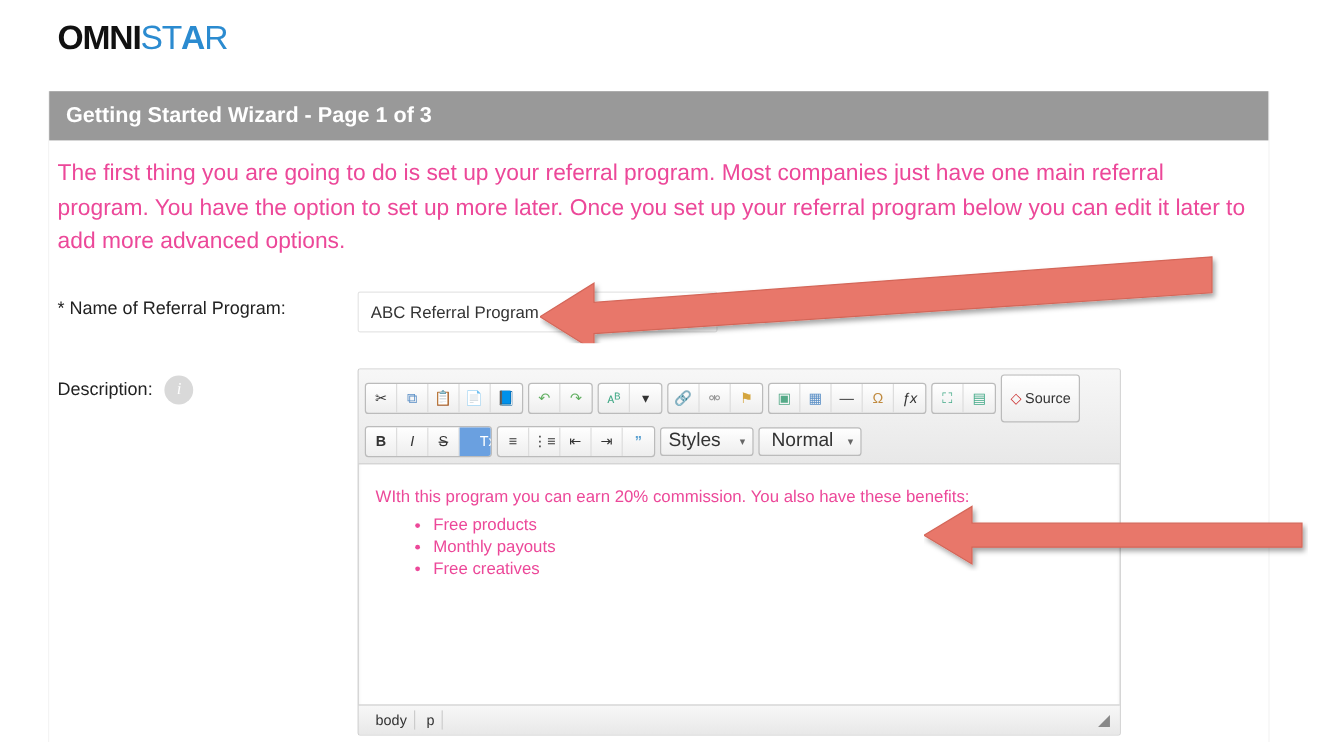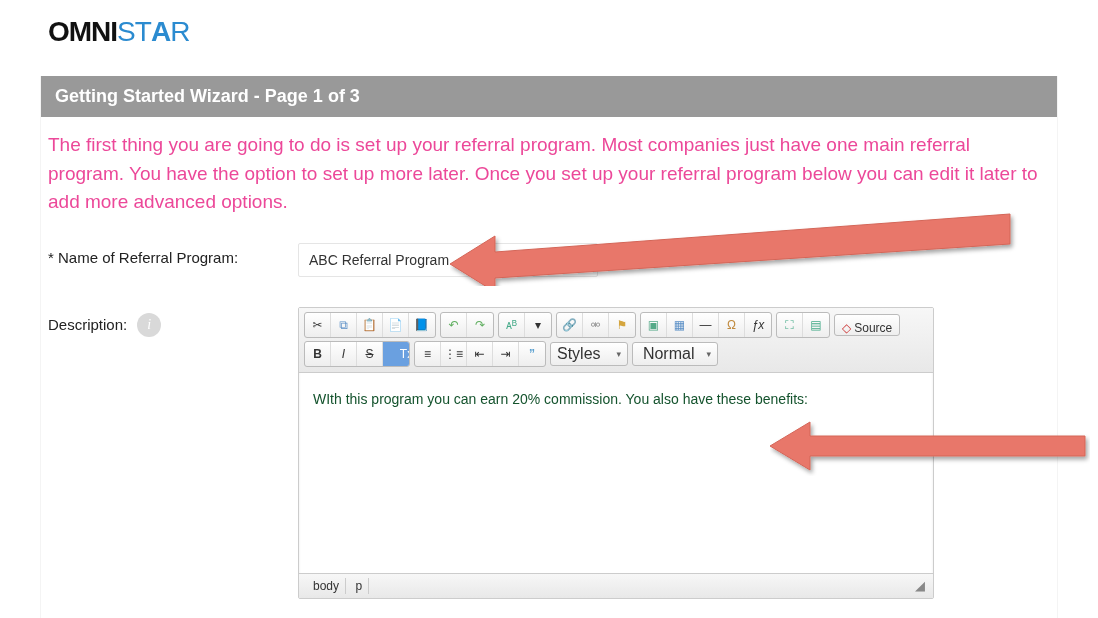--- a/index.html
+++ b/index.html
@@ -151,41 +151,41 @@
     align-items: center;
     gap: 12px;
     cursor: pointer;
   }
   .tool-select::after {
     content: "▾";
     font-size: 9px;
     color: #666;
   }
   .src-btn {
-    height: 22px;
+    height: 40px;
     border: 1px solid #bbb;
     border-radius: 3px;
     background: linear-gradient(#fff,#eee);
     font-size: 12px;
     padding: 0 7px;
     display: inline-flex;
-    align-items: flex-end;
+    align-items: center;
     gap: 3px;
     cursor: pointer;
   }
   .src-btn::before {
     content: "◇";
     color: #c33;
     font-size: 12px;
   }
   .editor-body {
     padding: 18px 14px;
     min-height: 200px;
     font-size: 14px;
-    color: #14532d;
+    color: #ec4899;
   }
   .editor-body p { margin: 0 0 8px 0; }
   .editor-body ul { margin: 4px 0 0 0; padding-left: 48px; }
   .editor-body li { margin: 2px 0; }
   .editor-footer {
     background: linear-gradient(#f7f7f7,#e8e8e8);
     border-top: 1px solid #ccc;
     padding: 4px 8px;
     font-size: 12px;
     display: flex;
@@ -322,20 +322,25 @@
                 <span>Styles</span>
               </span>
               <span class="tool-select" style="width:86px;justify-content:flex-end;">
                 <span>Normal</span>
               </span>
             </div>
           </div>
 
           <div class="editor-body">
             <p>WIth this program you can earn 20% commission. You also have these benefits:</p>
+            <ul>
+              <li>Free products</li>
+              <li>Monthly payouts</li>
+              <li>Free creatives</li>
+            </ul>
           </div>
 
           <div class="editor-footer">
             <span>
               <span class="path-part">body</span>
               <span class="path-part">p</span>
             </span>
             <span class="resize-handle">◢</span>
           </div>
         </div>

